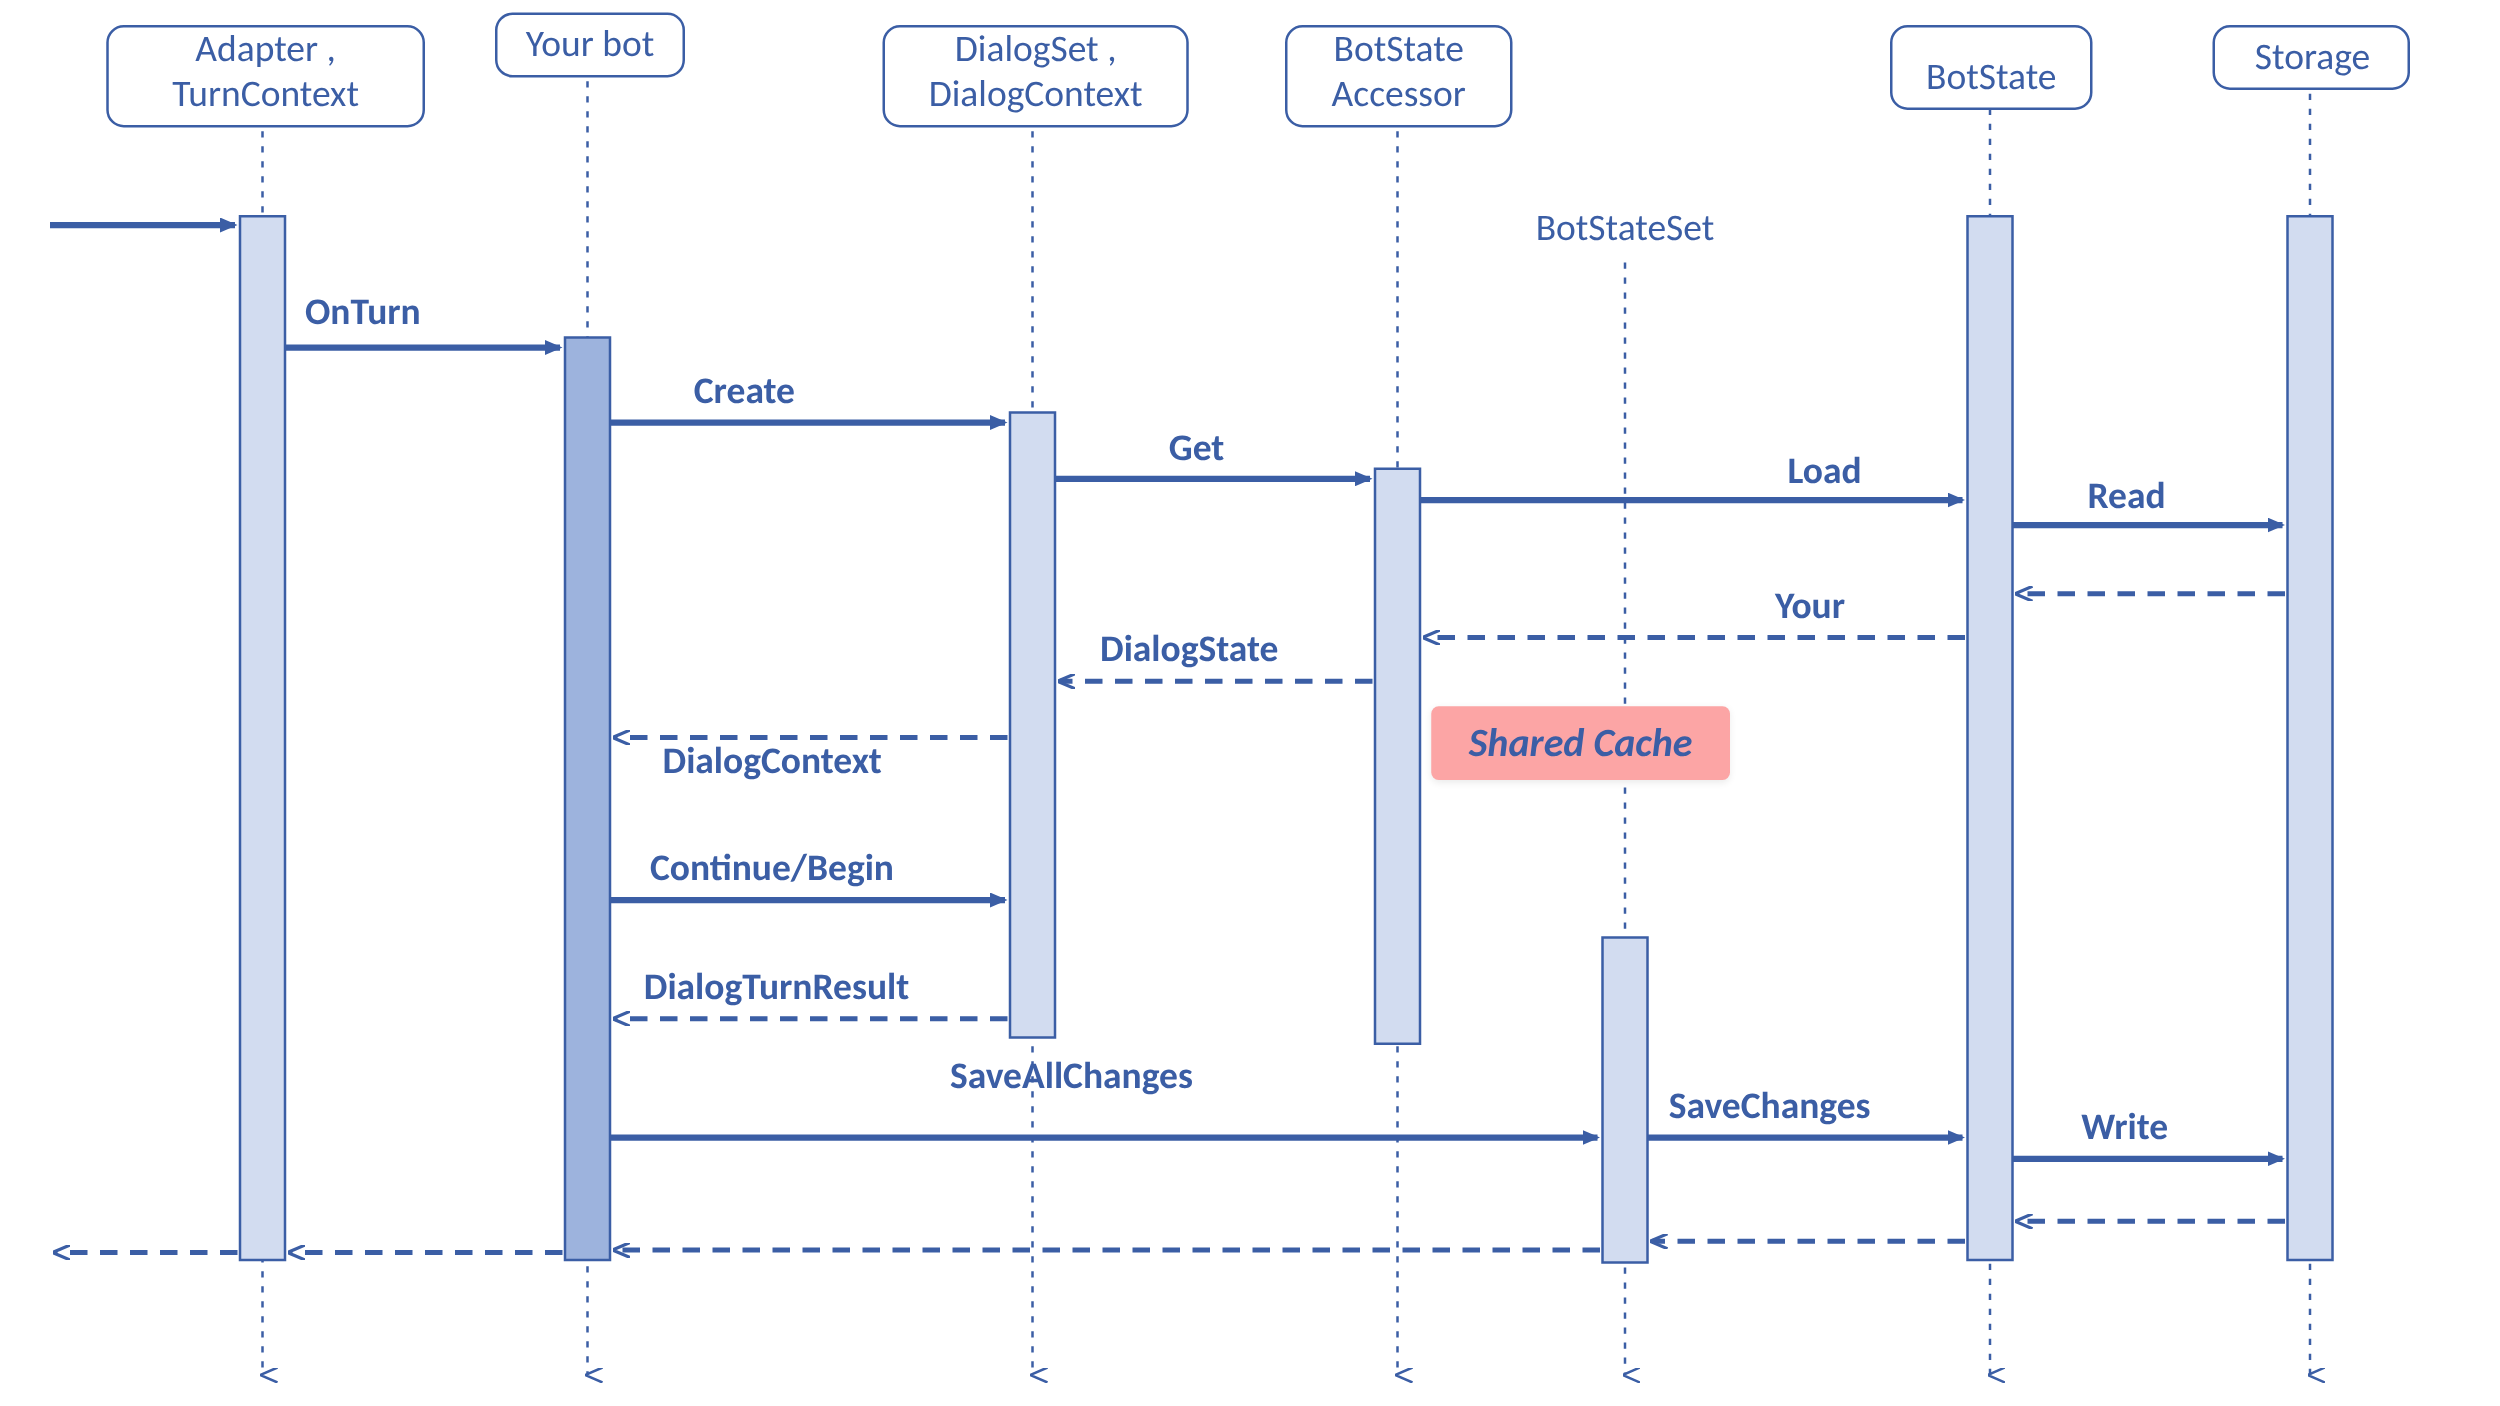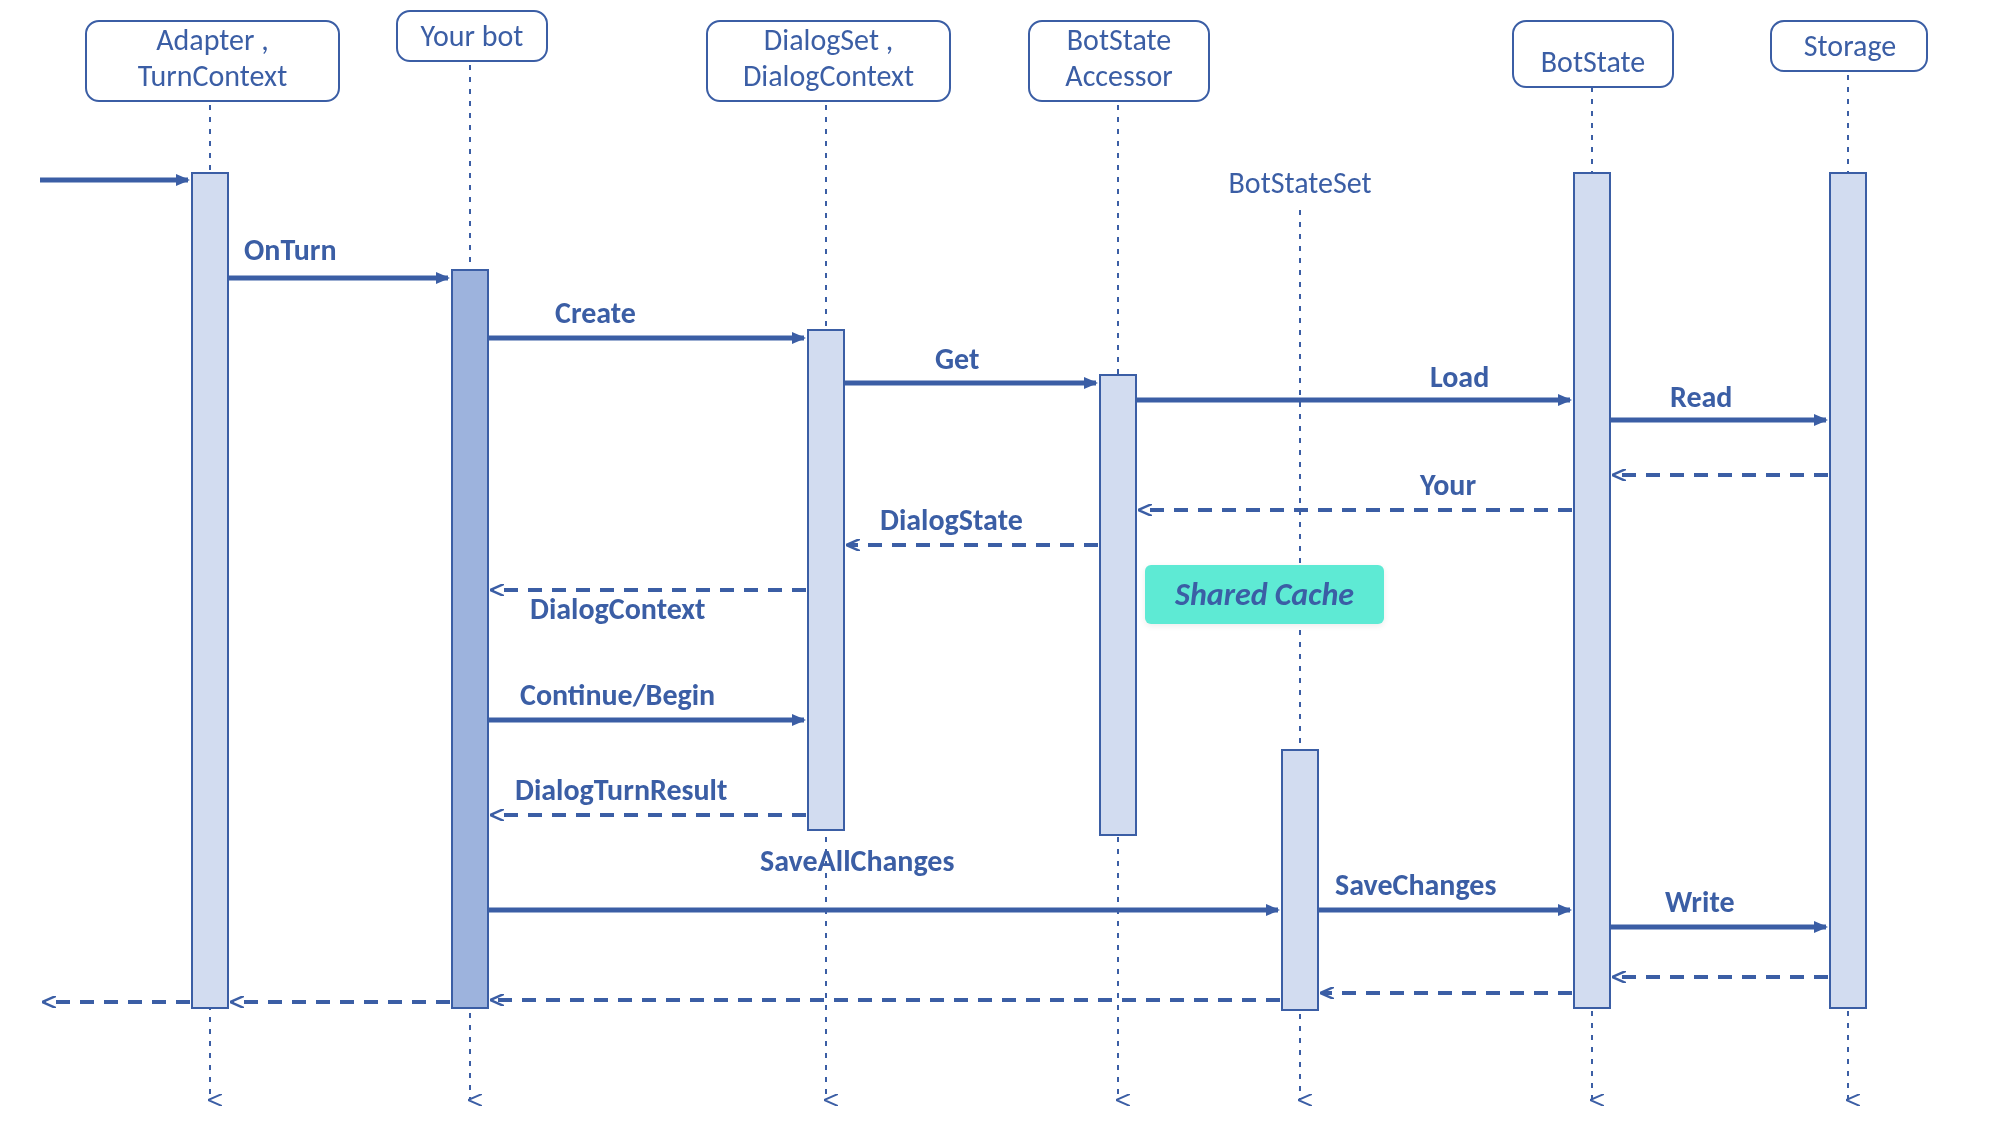--- a/index.html
+++ b/index.html
@@ -40,21 +40,21 @@
   }
   .msg {
     position: absolute;
     color: var(--blue);
     font-size: 30px;
     font-weight: 600;
     white-space: nowrap;
   }
   .shared-cache {
     position: absolute;
-    background: #5eead4;
+    background: #fca5a5;
     color: var(--blue);
     font-size: 32px;
     font-weight: 700;
     font-style: italic;
     padding: 10px 30px;
     border-radius: 6px;
     box-shadow: 0 2px 6px rgba(0,0,0,0.08);
   }
   svg { position: absolute; top: 0; left: 0; }
 </style>

